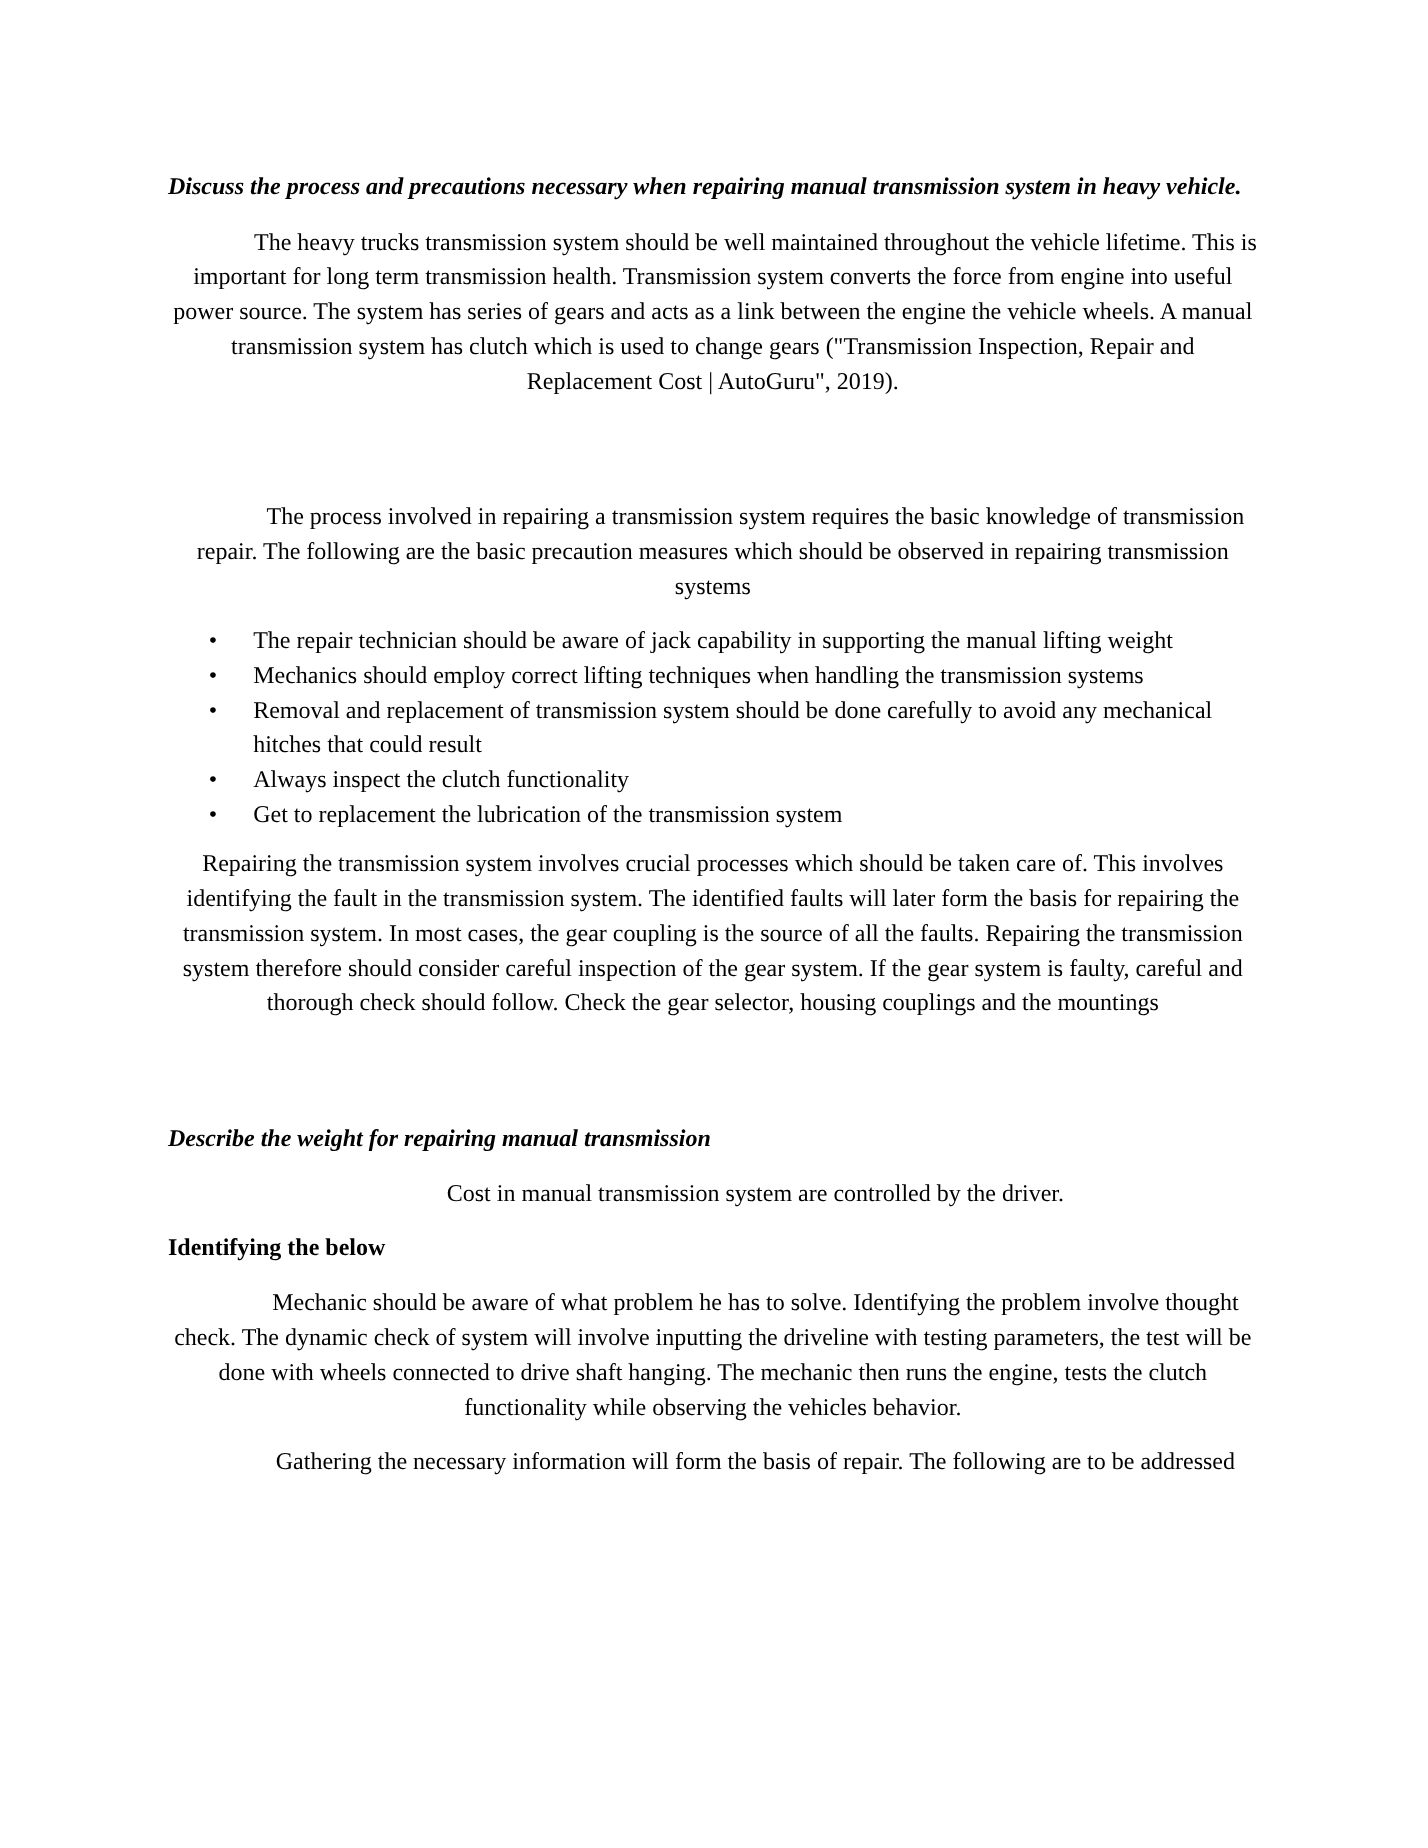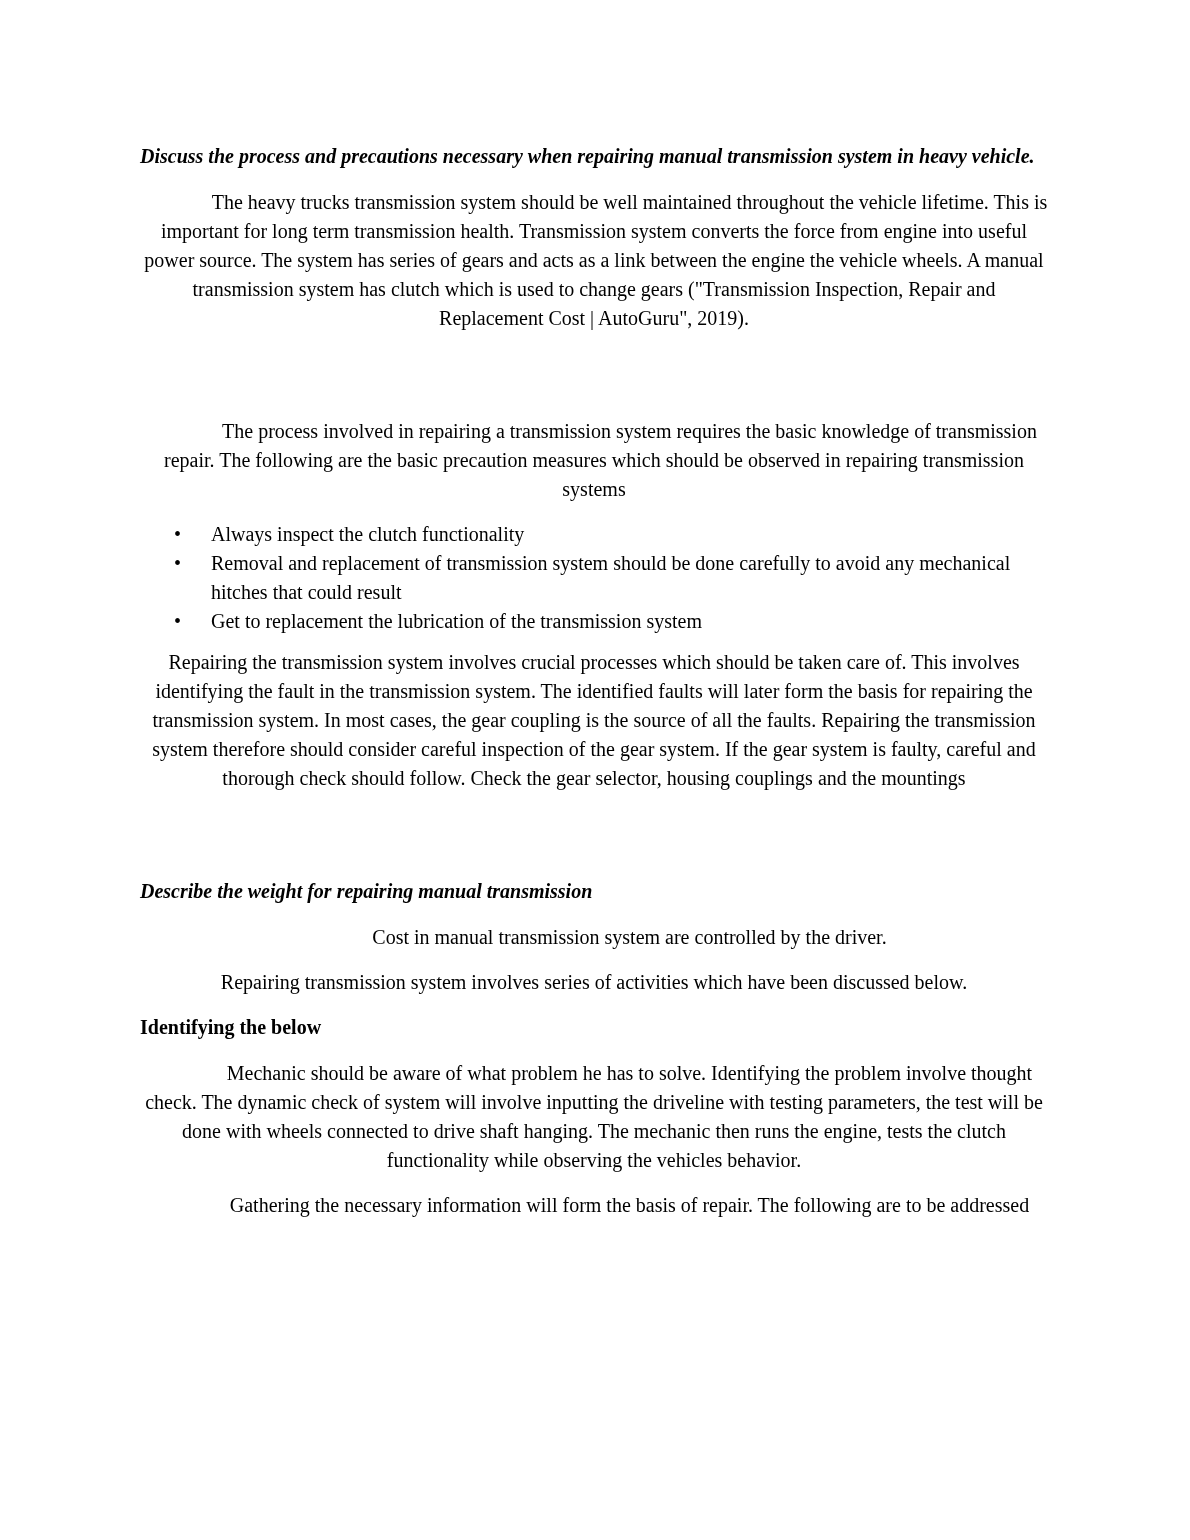--- a/index.html
+++ b/index.html
@@ -57,32 +57,33 @@
 
 <div class="page">
 
   <h1 class="doc-heading italic">Discuss the process and precautions necessary when repairing manual transmission system in heavy vehicle.</h1>
 
   <p class="indent">The heavy trucks transmission system should be well maintained throughout the vehicle lifetime. This is important for long term transmission health. Transmission system converts the force from engine into useful power source. The system has series of gears and acts as a link between the engine the vehicle wheels. A manual transmission system has clutch which is used to change gears ("Transmission Inspection, Repair and Replacement Cost | AutoGuru", 2019).</p>
 
   <p class="indent gap-before">The process involved in repairing a transmission system requires the basic knowledge of transmission repair. The following are the basic precaution measures which should be observed in repairing transmission systems</p>
 
   <ul class="bullet-list">
+    <li>The repair technician should be aware of jack capability in supporting the manual lifting weight</li>
+    <li>Mechanics should employ correct lifting techniques when handling the transmission systems</li>
+    <li>Removal and replacement of transmission system should be done carefully to avoid any mechanical hitches that could result</li>
     <li>Always inspect the clutch functionality</li>
-    <li>Removal and replacement of transmission system should be done carefully to avoid any mechanical hitches that could result</li>
     <li>Get to replacement the lubrication of the transmission system</li>
   </ul>
 
   <p>Repairing the transmission system involves crucial processes which should be taken care of. This involves identifying the fault in the transmission system. The identified faults will later form the basis for repairing the transmission system. In most cases, the gear coupling is the source of all the faults. Repairing the transmission system therefore should consider careful inspection of the gear system. If the gear system is faulty, careful and thorough check should follow. Check the gear selector, housing couplings and the mountings</p>
 
   <h2 class="doc-heading italic gap-before">Describe the weight for repairing manual transmission</h2>
 
   <p class="indent">Cost in manual transmission system are controlled by the driver.</p>
 
-  <p>Repairing transmission system involves series of activities which have been discussed below.</p>
 
   <h3 class="doc-heading">Identifying the below</h3>
 
   <p class="indent">Mechanic should be aware of what problem he has to solve. Identifying the problem involve thought check. The dynamic check of system will involve inputting the driveline with testing parameters, the test will be done with wheels connected to drive shaft hanging. The mechanic then runs the engine, tests the clutch functionality while observing the vehicles behavior.</p>
 
   <p class="indent">Gathering the necessary information will form the basis of repair. The following are to be addressed</p>
 
 </div>
 
 </body></html>

